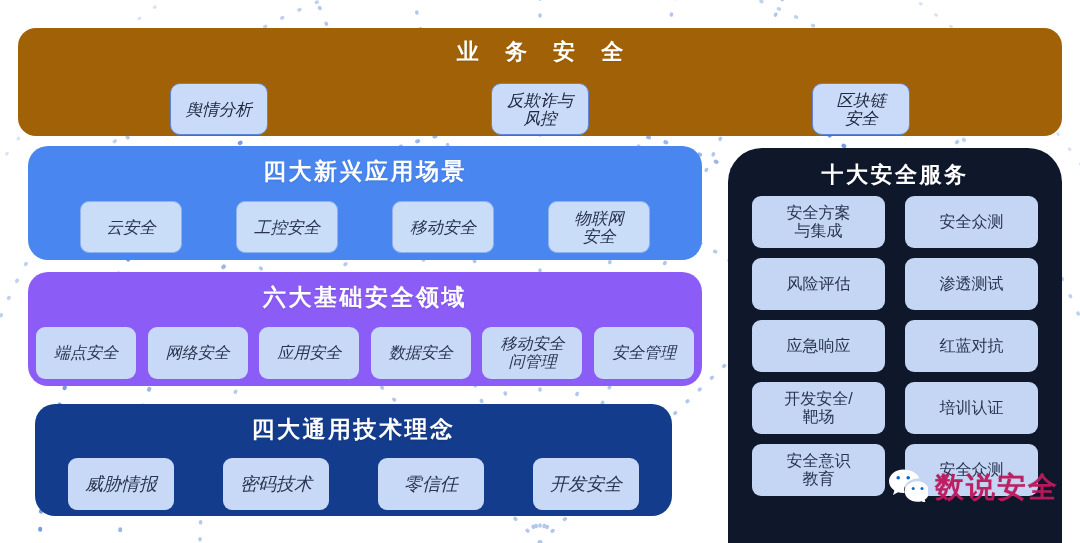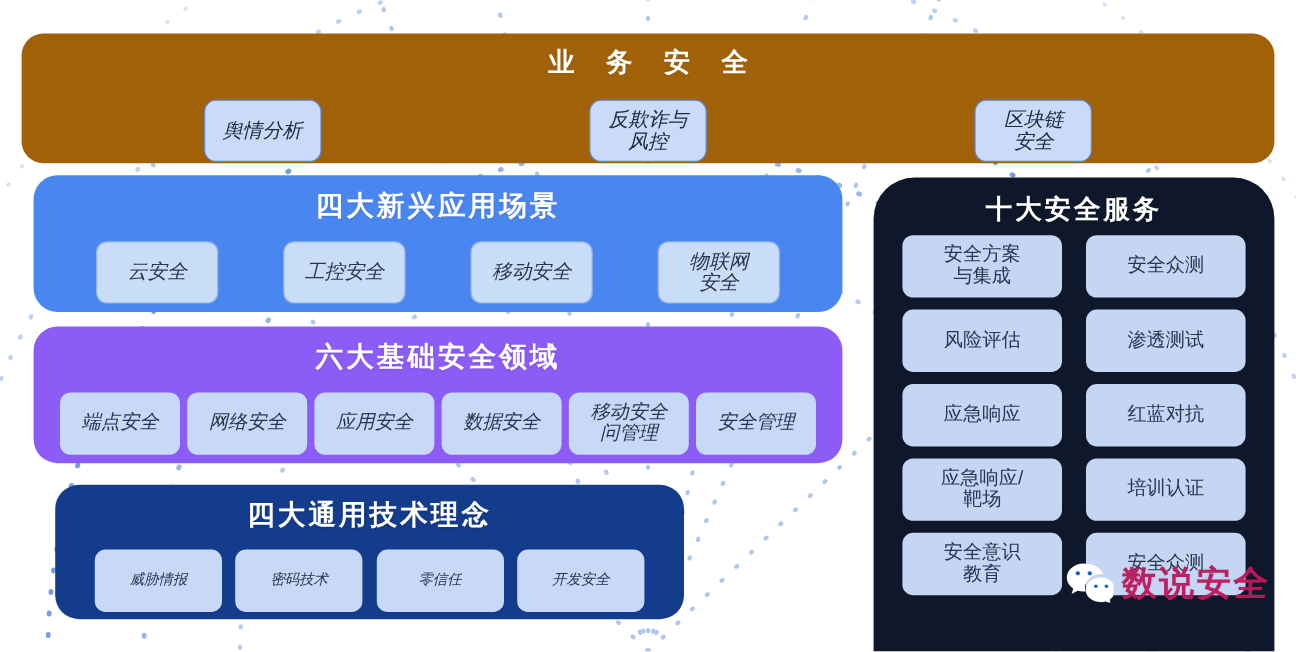--- a/index.html
+++ b/index.html
@@ -132,53 +132,53 @@
     background: #8b5cf6;
   }
   #band-basic .band-title {
     margin-top: 14px;
     font-size: 23px;
     letter-spacing: 2.5px;
   }
   #band-basic .chip-row {
     top: 55px;
     height: 52px;
-    padding: 0 22px;
+    padding: 0 8px;
     justify-content: space-between;
   }
   #band-basic .chip {
     width: 100px;
     height: 52px;
     font-size: 16px;
     background: #C7D9F6;
   }
 
   
   #band-generic {
-    left: 46px;
+    left: 35px;
     top: 404px;
-    width: 524px;
+    width: 637px;
     height: 112px;
     background: #143C8C;
   }
   #band-generic .band-title {
     margin-top: 14px;
     font-size: 23px;
     letter-spacing: 2.5px;
   }
   #band-generic .chip-row {
     top: 54px;
     height: 52px;
     padding: 0 33px;
     justify-content: space-between;
   }
   #band-generic .chip {
     width: 106px;
     height: 52px;
-    font-size: 12px;
+    font-size: 18px;
     background: #C7D9F6;
   }
 
   
   #panel-services {
     position: absolute;
     left: 728px;
     top: 148px;
     width: 334px;
     height: 462px;
@@ -308,21 +308,21 @@
   <div id="panel-services">
     <div class="panel-title">十大安全服务</div>
     <div id="services-grid">
       <div class="chip">安全方案
 与集成</div>
       <div class="chip">安全众测</div>
       <div class="chip">风险评估</div>
       <div class="chip">渗透测试</div>
       <div class="chip">应急响应</div>
       <div class="chip">红蓝对抗</div>
-      <div class="chip">应急响应/
+      <div class="chip">开发安全/
 靶场</div>
       <div class="chip">培训认证</div>
       <div class="chip">安全意识
 教育</div>
       <div class="chip">安全众测</div>
     </div>
   </div>
 
   <div id="watermark">
     <span>

